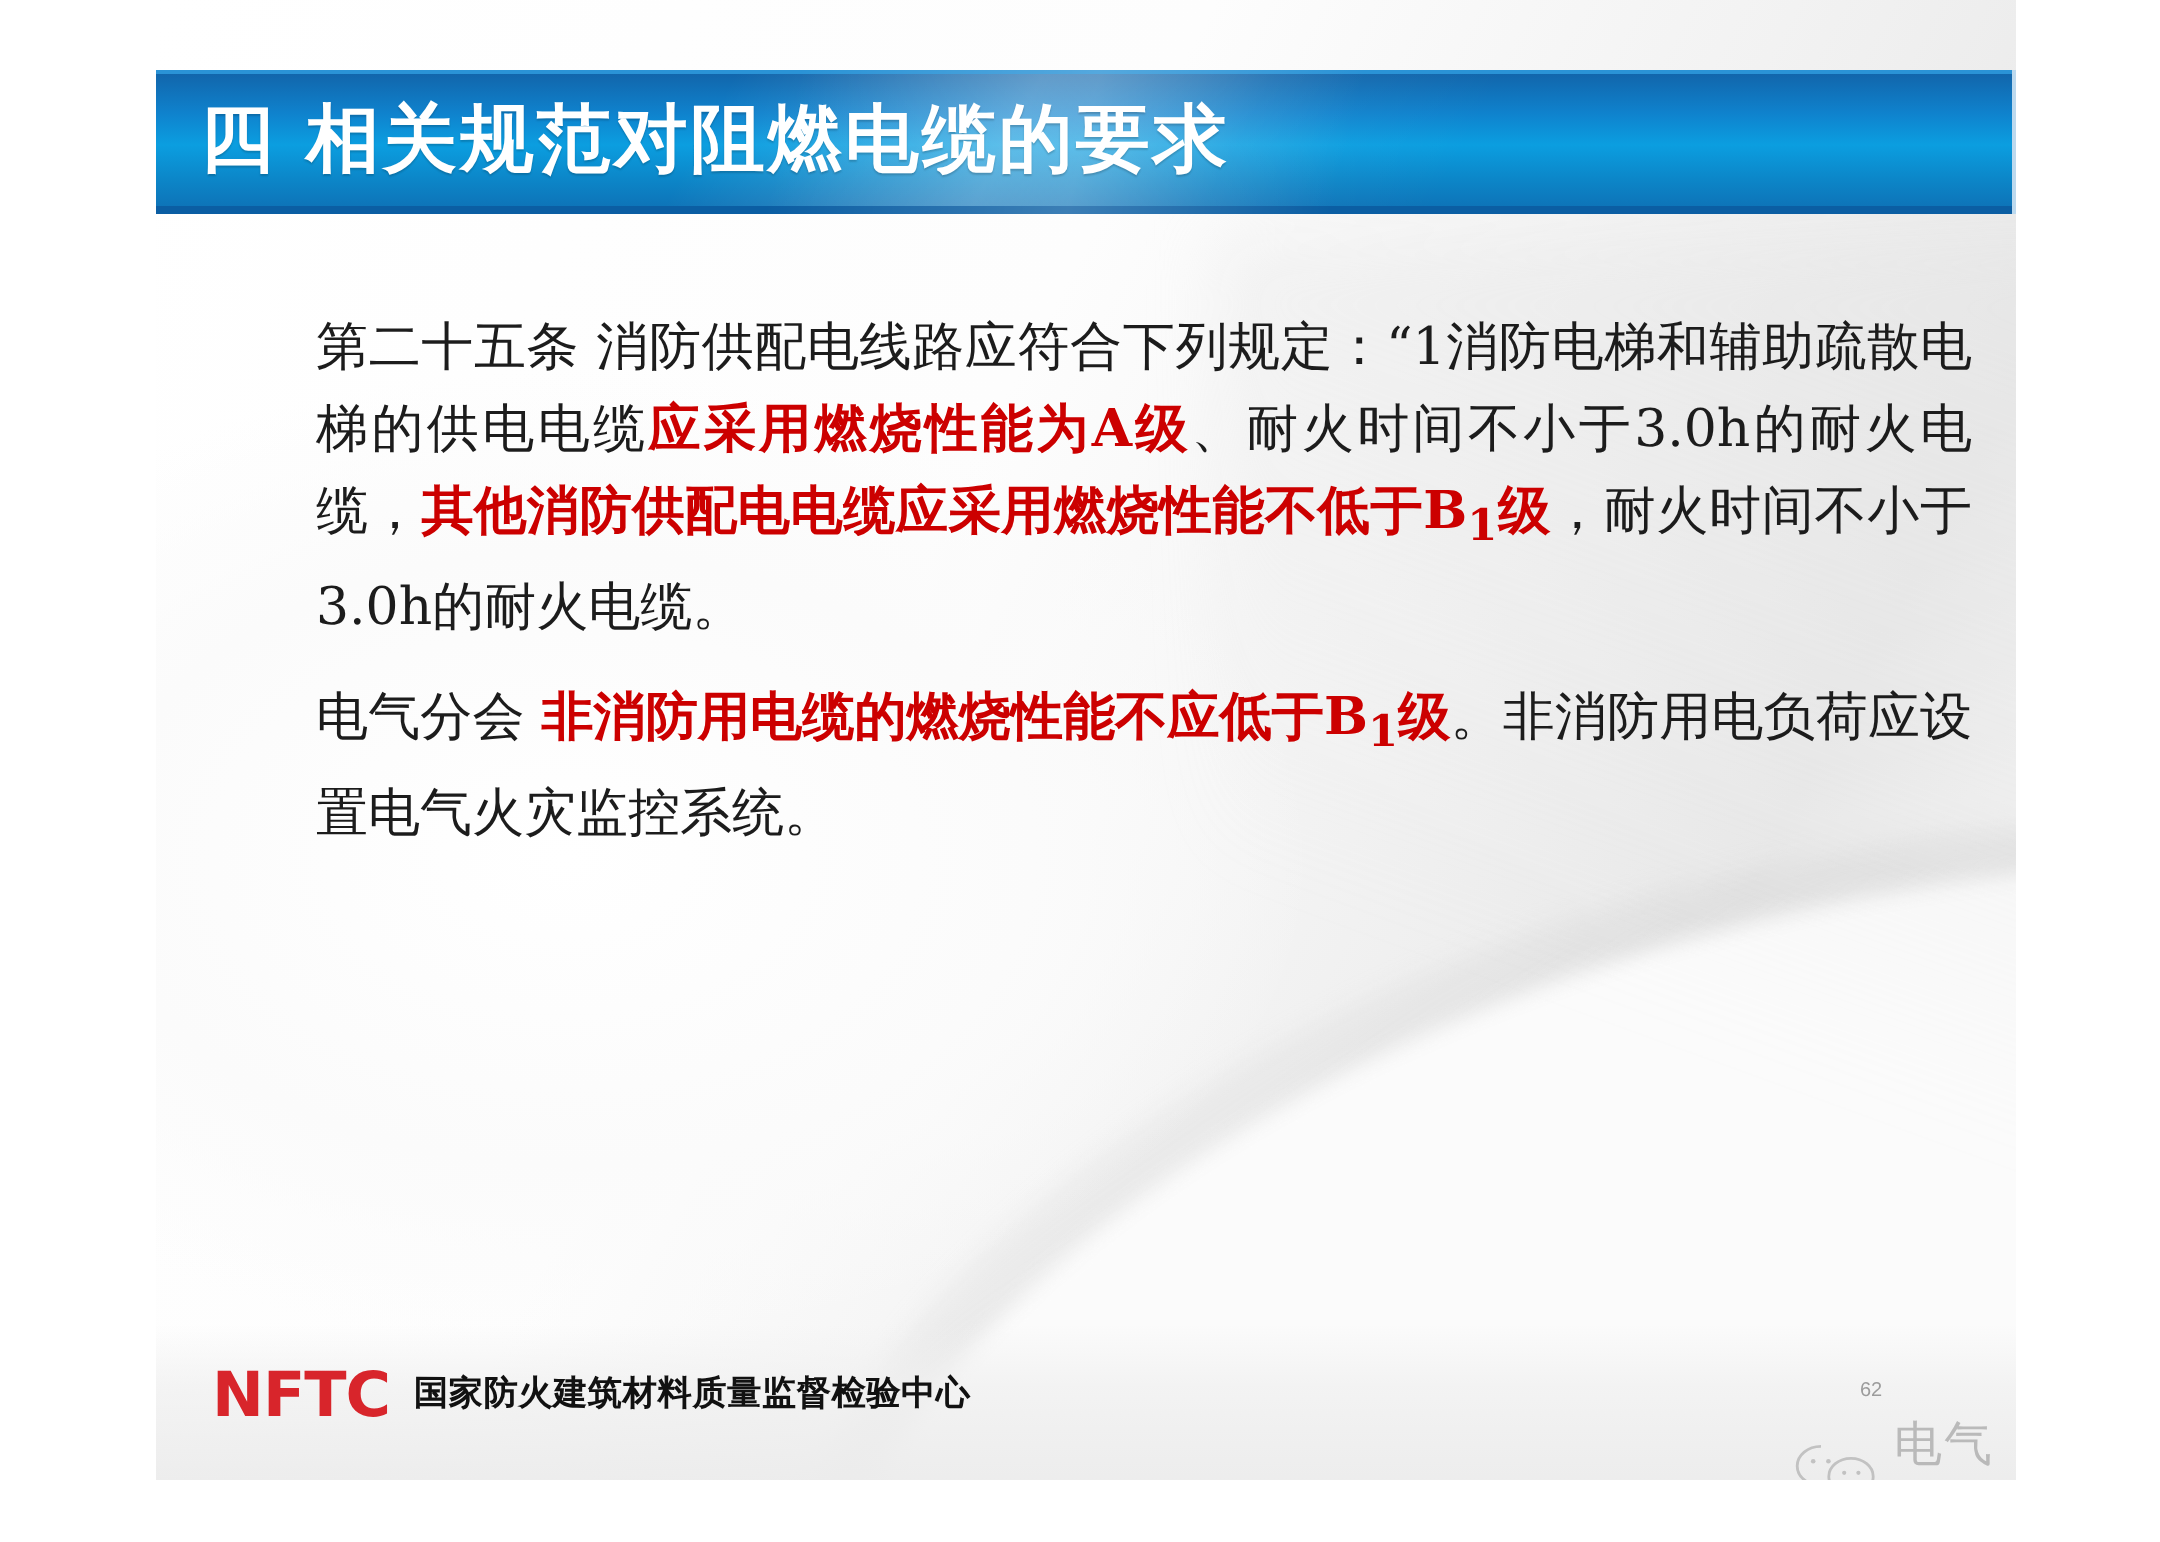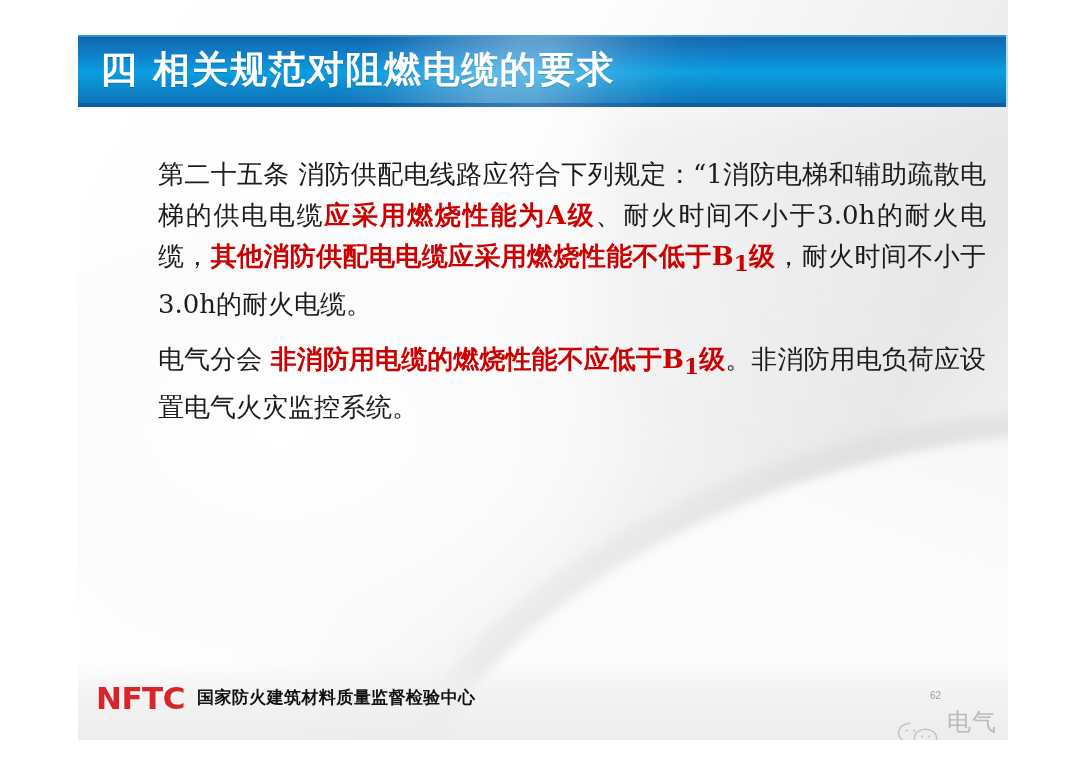--- a/index.html
+++ b/index.html
@@ -130,21 +130,21 @@
   .para + .para { margin-top: 14px; }
   .indent { padding-left: 52px; }
   .hl {
     color: #cc0000;
     font-weight: bold;
   }
 
   
   #footer-brand {
     position: absolute;
-    left: 18px;
+    left: 28px;
     bottom: 24px;
     display: flex;
     align-items: center;
     gap: 12px;
   }
   #nftc-mark {
     color: #d8252b;
     font-size: 31px;
     font-weight: bold;
     letter-spacing: -0.5px;

